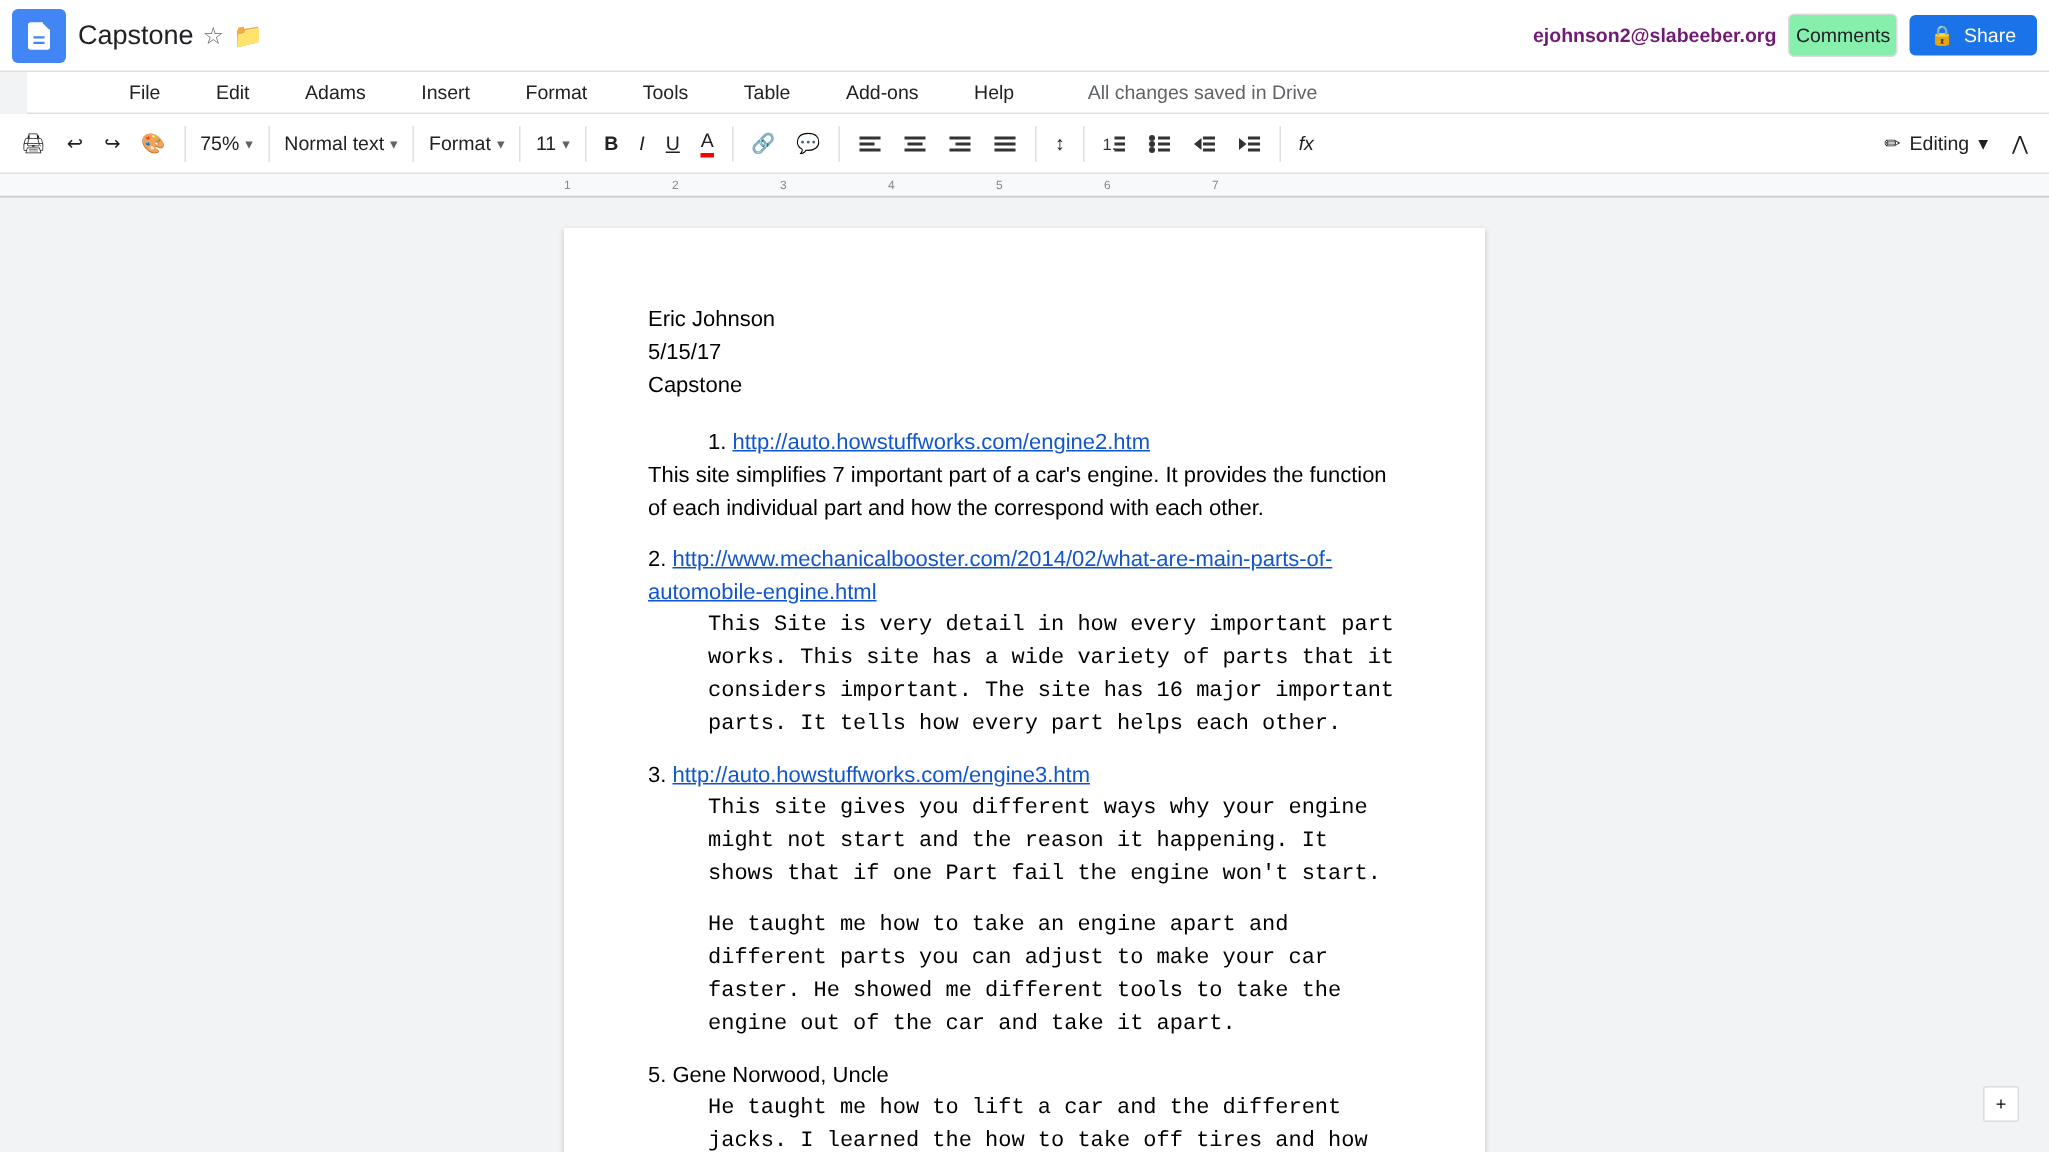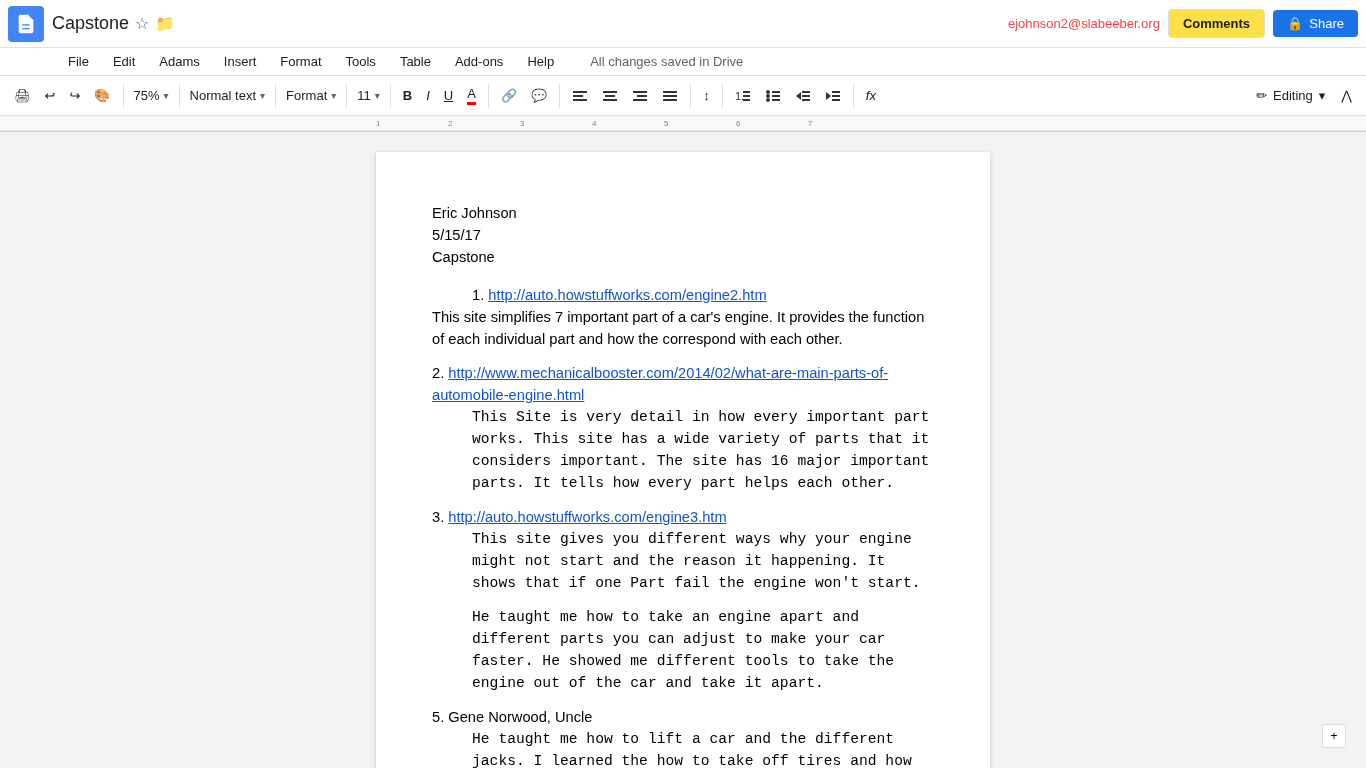--- a/index.html
+++ b/index.html
@@ -21,51 +21,51 @@
       display: flex; align-items: center; justify-content: center;
       margin-right: 8px;
       flex-shrink: 0;
     }
     #app-icon svg { width: 22px; height: 22px; }
     #doc-title-area { display: flex; flex-direction: column; flex: 1; }
     #doc-title-row { display: flex; align-items: center; gap: 6px; }
     #doc-title { font-size: 18px; color: #202124; font-weight: 400; }
     .title-icon { color: #5f6368; font-size: 16px; cursor: pointer; }
     #top-right { display: flex; align-items: center; gap: 8px; margin-left: auto; }
-    #user-email { font-size: 13px; color: #ef4444; }
+    #user-email { font-size: 13px; color: #701a75; font-weight: bold; }
     #comments-btn {
-      background: #fde047;
+      background: #86efac;
       border: 1px solid #dadce0;
       border-radius: 4px;
-      padding: 6px 14px;
+      padding: 6px 4px;
       font-size: 13px;
       cursor: pointer;
       color: #202124;
-      font-weight: bold;
     }
     #share-btn {
       background: #1a73e8;
       border: none;
       border-radius: 4px;
       padding: 6px 14px;
       font-size: 13px;
       cursor: pointer;
       color: #fff;
       display: flex; align-items: center; gap: 6px;
     }
 
     
     #menubar {
       background: #fff;
       height: 28px;
       display: flex;
       align-items: center;
       padding: 0 60px;
-      gap: 8px;
+      gap: 21px;
       border-bottom: 1px solid #e0e0e0;
+      margin-left: 18px;
     }
     .menu-item {
       font-size: 13px;
       color: #202124;
       padding: 2px 8px;
       cursor: pointer;
       border-radius: 2px;
     }
     #autosave-msg { margin-left: 20px; font-size: 13px; color: #5f6368; }
 

